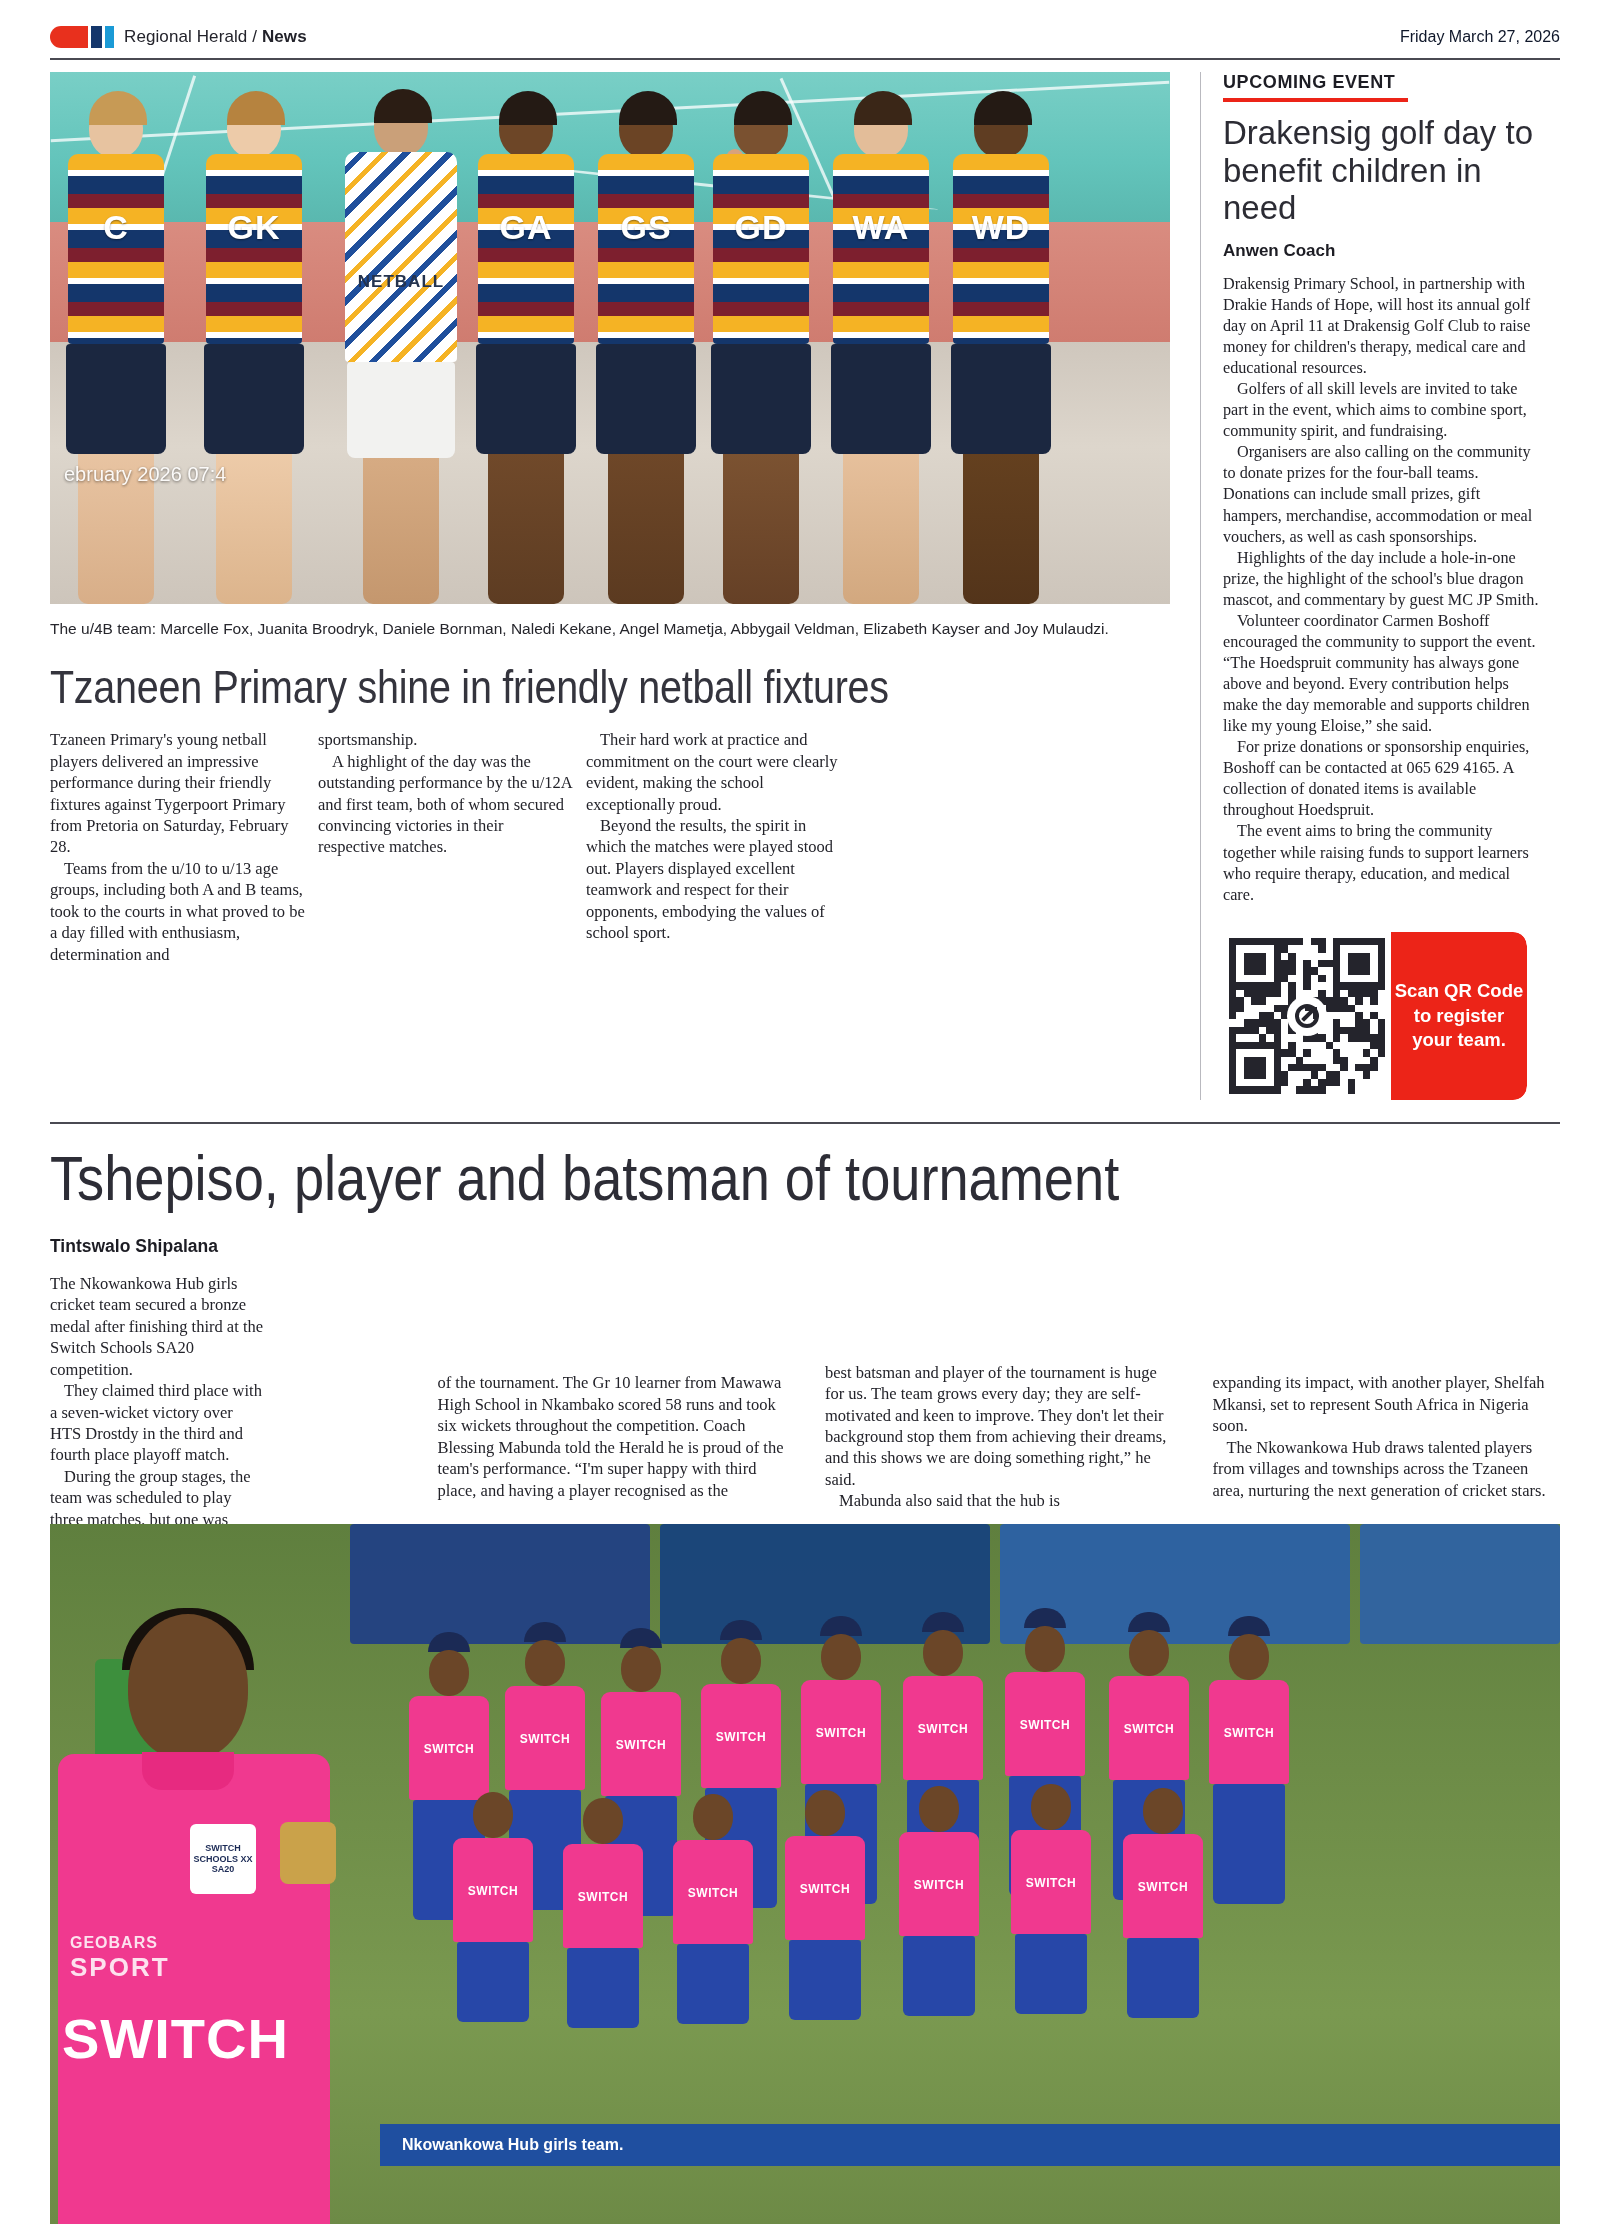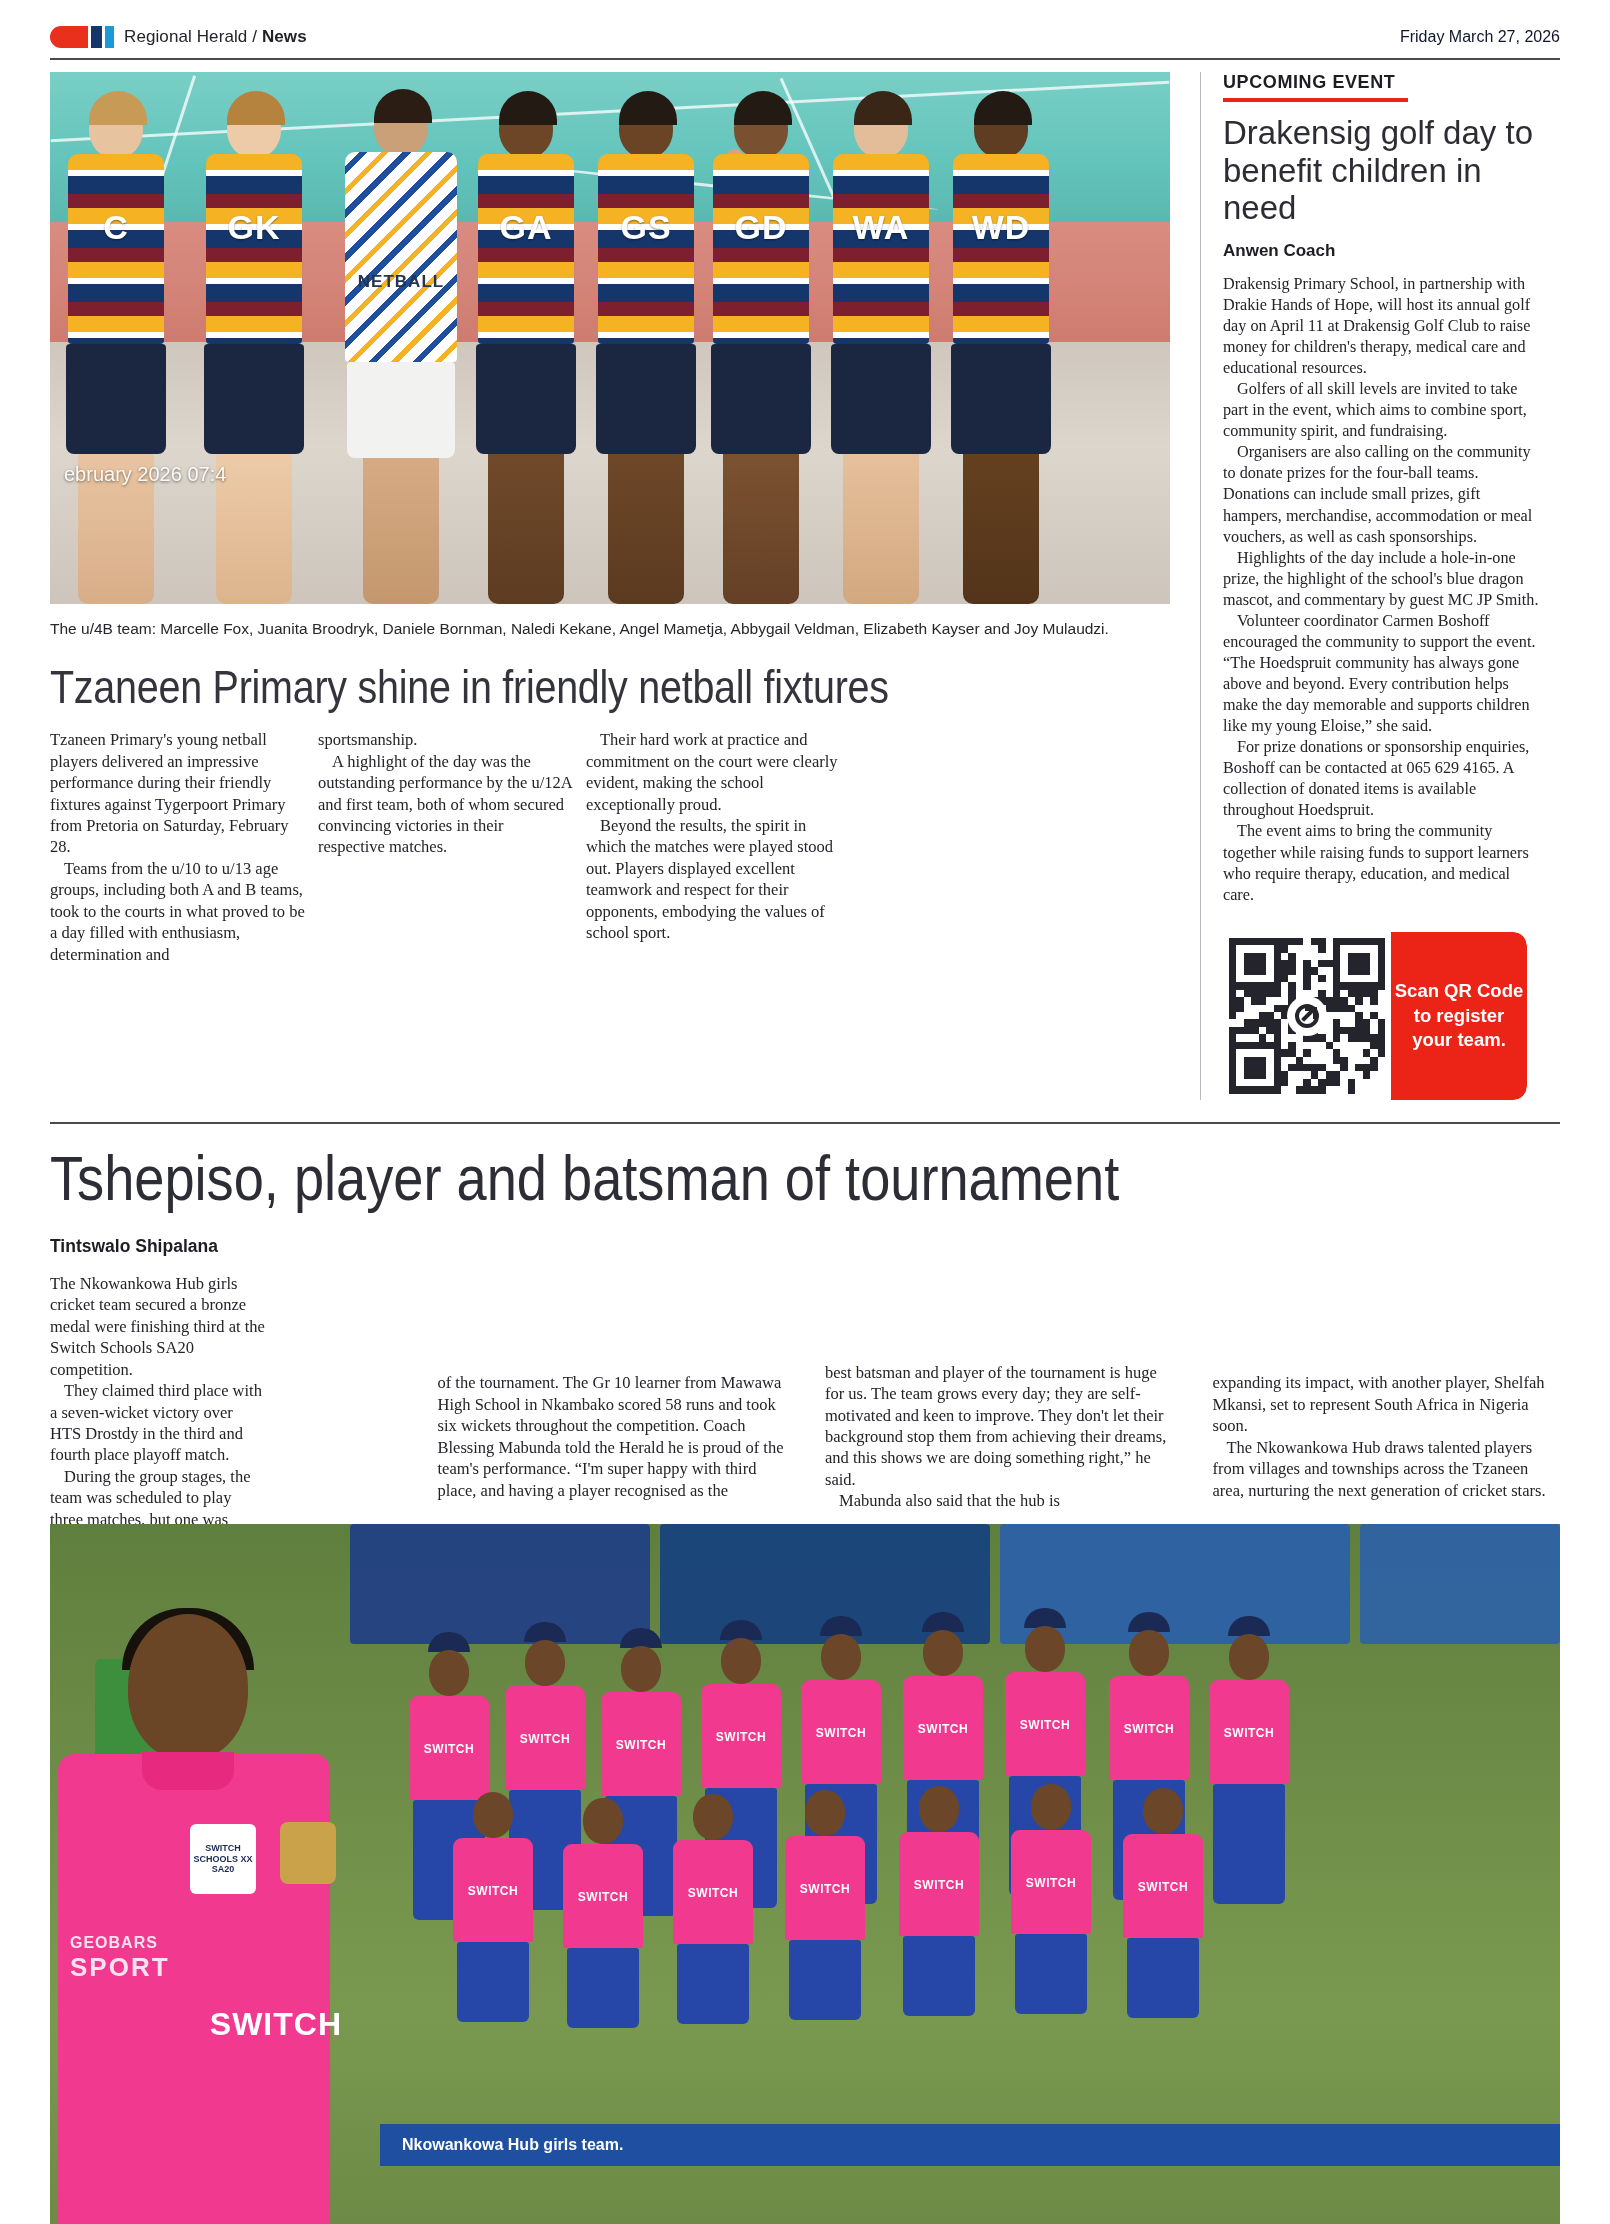--- a/index.html
+++ b/index.html
@@ -178,21 +178,21 @@
   }
   .hg-head { position:absolute; left:78px; top:0; width:120px; height:146px; border-radius:50% 50% 46% 46%; background:#6a4627; }
   .hg-hair { position:absolute; left:72px; top:-6px; width:132px; height:62px; border-radius:66px 66px 0 0; background:#17110c; }
   .hg-body { position:absolute; left:8px; top:140px; width:272px; bottom:0; background:#f0398f; border-radius:16px 16px 0 0; }
   .hg-collar { position:absolute; left:92px; top:138px; width:92px; height:38px; background:#e72a80; border-radius:0 0 20px 20px; }
   .hg-text { position:absolute; left:20px; top:320px; width:250px;
      font-family:"Liberation Sans", sans-serif; font-weight:700; color:rgba(255,255,255,.85);
      font-size:16px; letter-spacing:1px; }
   .hg-text2 { position:absolute; left:12px; top:392px; width:280px;
      font-family:"Liberation Sans", sans-serif; font-weight:700; color:#fff;
-     font-size:32px; letter-spacing:1px;text-align:right; }
+     font-size:56px; letter-spacing:1px; }
   .hg-badge { position:absolute; left:140px; top:210px; width:66px; height:70px; background:#fff; border-radius:6px;
      display:flex; align-items:center; justify-content:center; font-family:"Liberation Sans",sans-serif;
      font-size:9px; font-weight:700; color:#1b2a55; text-align:center; line-height:1.15; }
   .hg-crest { position:absolute; left:230px; top:208px; width:56px; height:62px; background:#caa24a; border-radius:8px; }
   .photo-caption-bar {
     position:absolute; left:330px; right:0; bottom:58px; height:42px;
     background:#1f4fa0; display:flex; align-items:center; padding-left:22px;
   }
   .photo-caption-bar span {
     font-family:"Liberation Sans", sans-serif; font-weight:700; font-size:16px; color:#fff;
@@ -817,21 +817,21 @@
   </div>
 
   <div class="rule-section"></div>
 
   <h1 class="headline-3">Tshepiso, player and batsman of tournament</h1>
 
   <div class="cols4">
     <div class="col">
       <div class="byline-2">Tintswalo Shipalana</div>
       <div class="body-text" style="width:216px">
-        <p class="lead">The Nkowankowa Hub girls cricket team secured a bronze medal were finishing third at the Switch Schools SA20 competition.</p>
+        <p class="lead">The Nkowankowa Hub girls cricket team secured a bronze medal after finishing third at the Switch Schools SA20 competition.</p>
         <p>They claimed third place with a seven-wicket victory over HTS Drostdy in the third and fourth place playoff match.</p>
         <p>During the group stages, the team was scheduled to play three matches, but one was canceled due to rain.</p>
         <p>The tournament also highlighted individual talent, with Tshepiso Motswi named both player and best batsman</p>
       </div>
     </div>
     <div class="col">
       <div class="body-text">
         <p class="lead">of the tournament. The Gr 10 learner from Mawawa High School in Nkambako scored 58 runs and took six wickets throughout the competition. Coach Blessing Mabunda told the Herald he is proud of the team's performance. “I'm super happy with third place, and having a player recognised as the</p>
       </div>
     </div>

